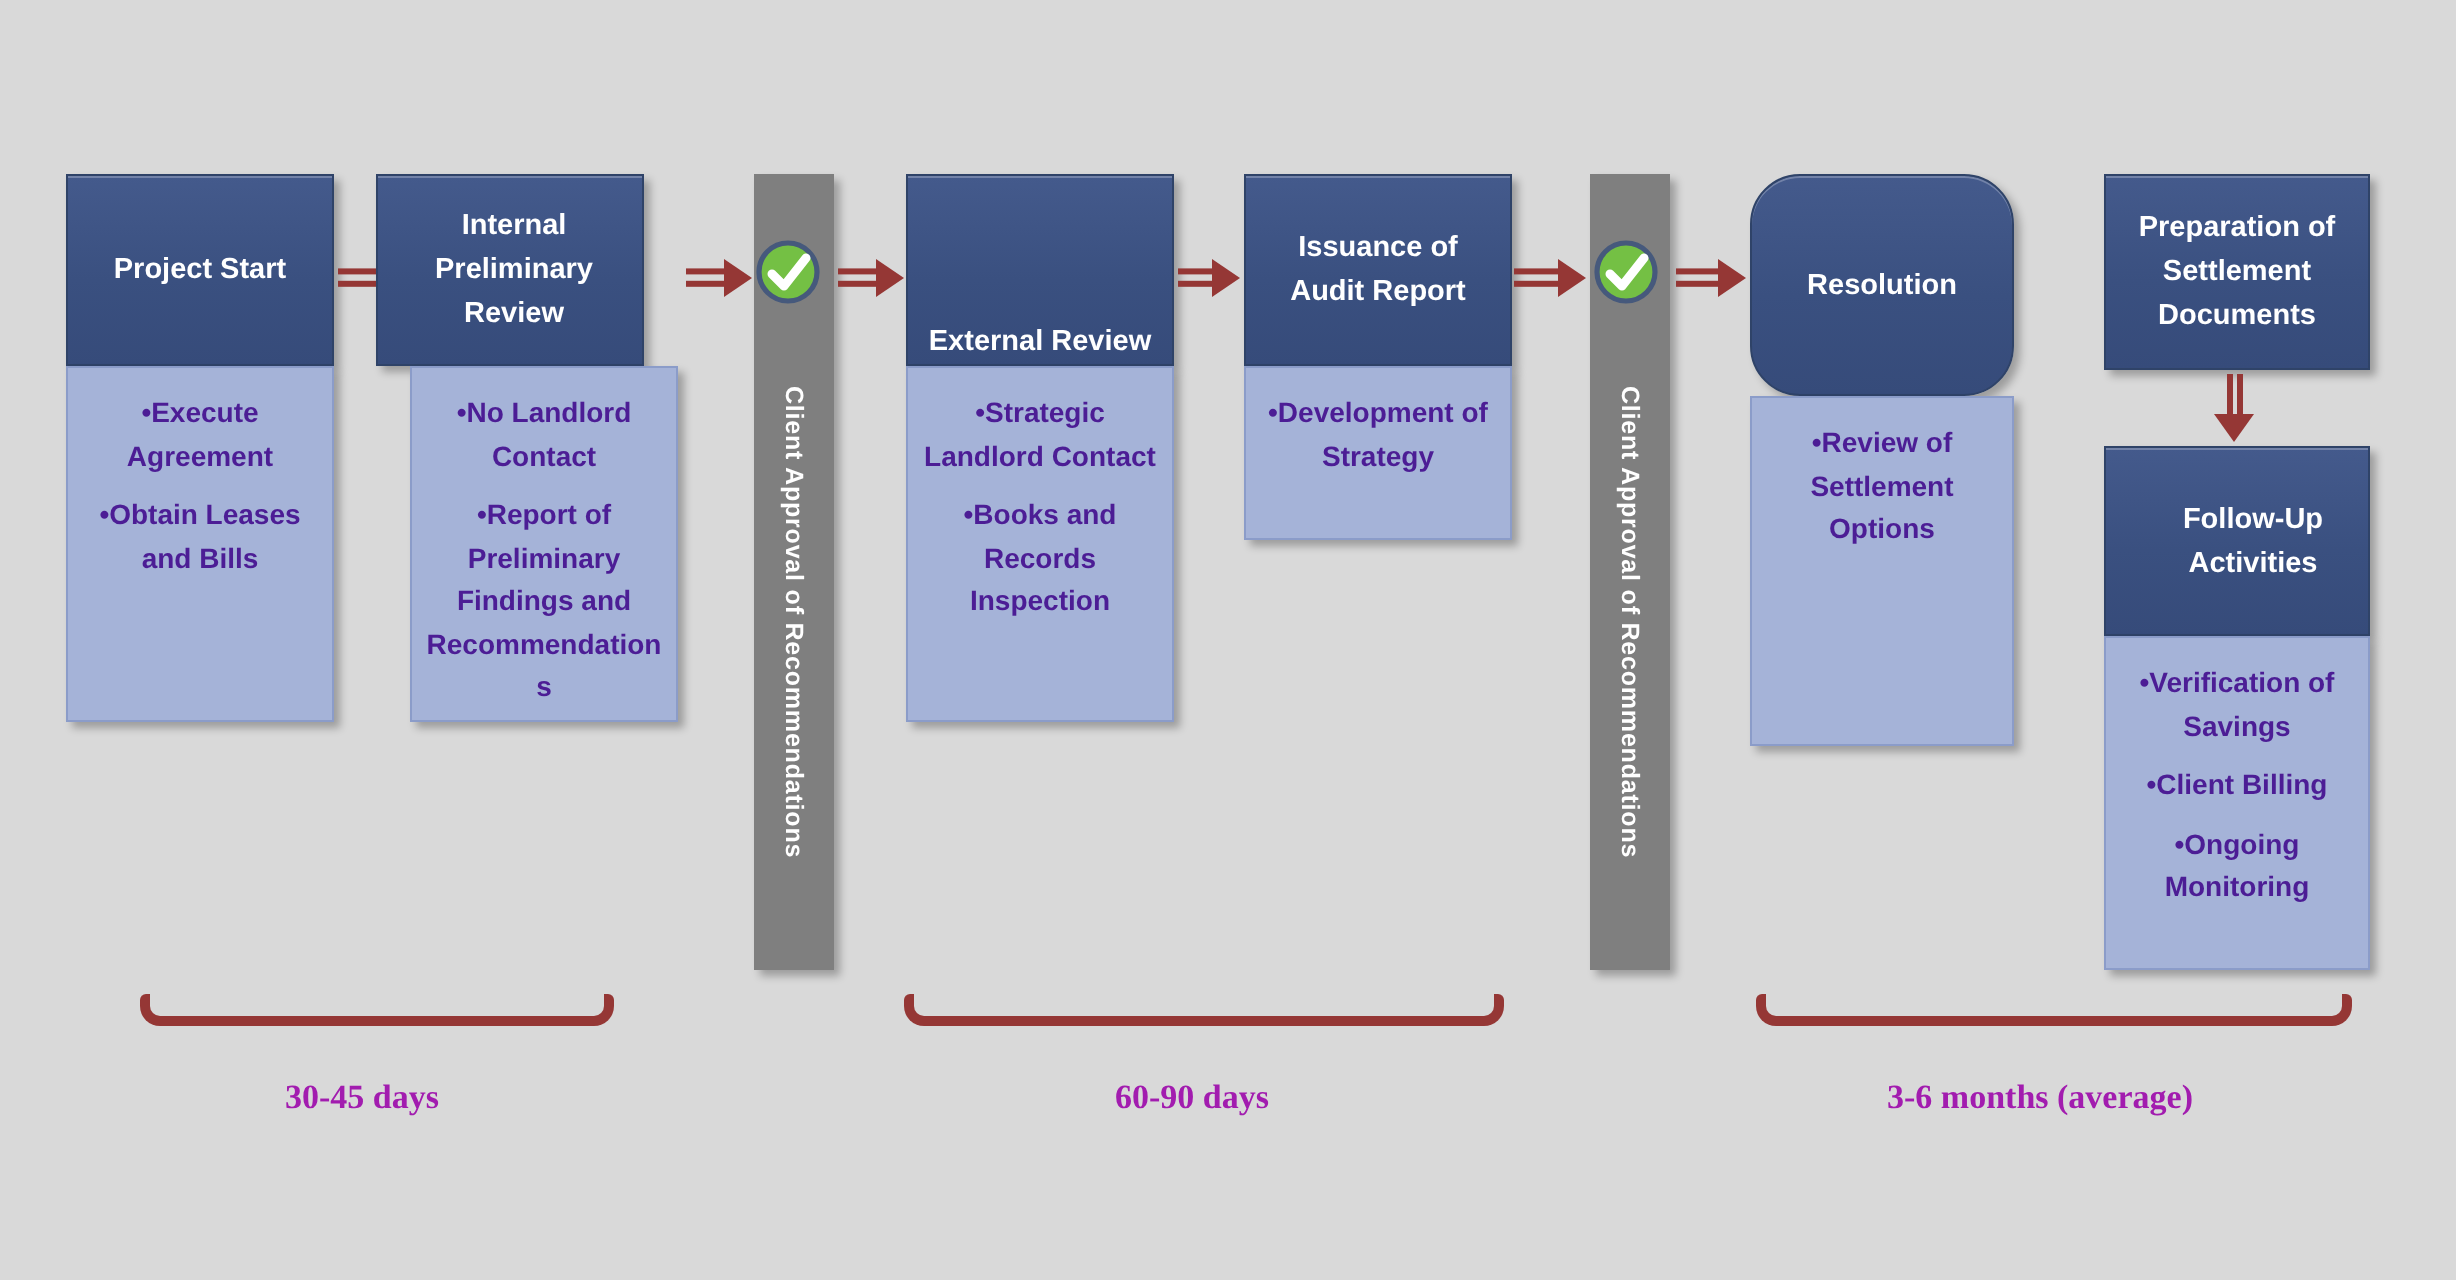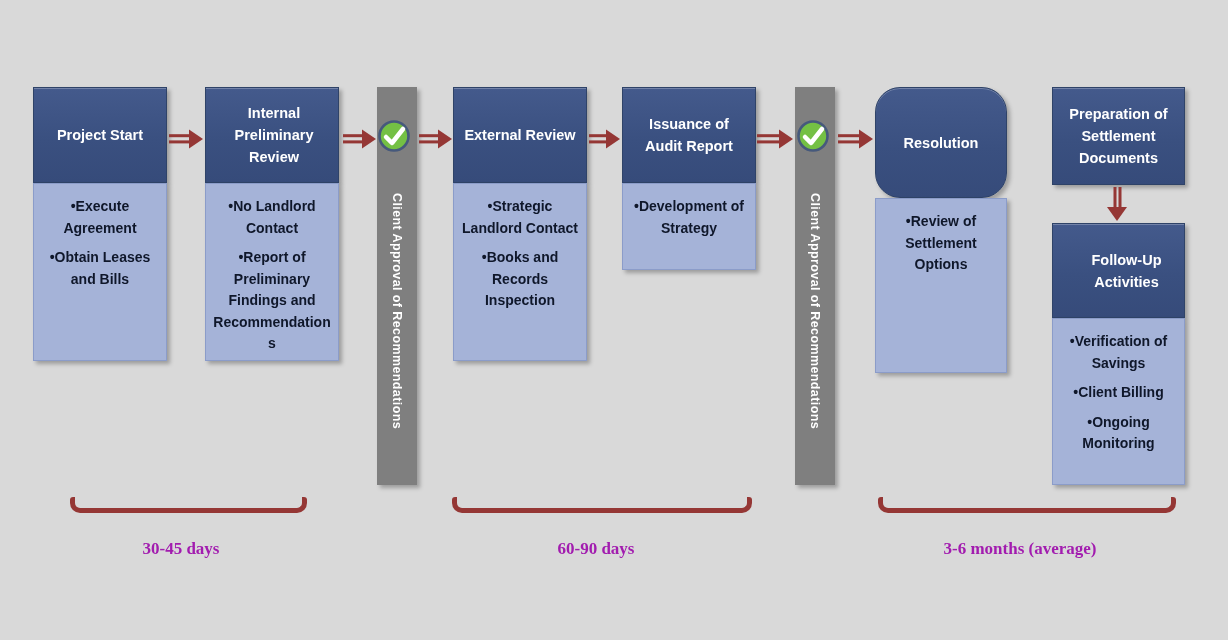--- a/index.html
+++ b/index.html
@@ -25,21 +25,21 @@
     justify-content: center;
     text-align: center;
     padding: 0 8px;
     box-sizing: border-box;
   }
   .bod {
     position: absolute;
     background: #a5b3d8;
     border: 1px solid #8b9cc9;
     box-shadow: 3px 3px 4px rgba(0,0,0,0.28);
-    color: #0f172a;
+    color: #4c1d95;
     font-weight: bold;
     font-size: 14px;
     line-height: 21.5px;
     text-align: center;
     padding: 12px 6px 6px 6px;
     box-sizing: border-box;
   }
   .bod p { margin: 0 0 8px 0; overflow-wrap: anywhere; }
   .gate-bar {
     position: absolute;
@@ -83,25 +83,25 @@
     top: 539px;
     color: #a21caf;
     font-family: "Liberation Serif", serif;
     font-weight: bold;
     font-size: 17px;
     text-align: center;
   }
   
   .b1h { left: 33px;  top: 87px;  width: 134px; height: 96px; }
   .b1b { left: 33px;  top: 183px; width: 134px; height: 178px; }
-  .b2h { left: 205px; top: 87px;  width: 134px; height: 96px; padding-left: 12px; }
+  .b2h { left: 188px; top: 87px;  width: 134px; height: 96px; padding-left: 12px; }
   .b2b { left: 205px; top: 183px; width: 134px; height: 178px; }
   .bar1 { left: 377px; }
   .chk1 { left: 377px; }
-  .b3h { left: 453px; top: 87px;  width: 134px; height: 96px; }
+  .b3h { left: 453px; top: 87px;  width: 134px; height: 96px; align-items: flex-end; }
   .b3b { left: 453px; top: 183px; width: 134px; height: 178px; }
   .b4h { left: 622px; top: 87px;  width: 134px; height: 96px; }
   .b4b { left: 622px; top: 183px; width: 134px; height: 87px; }
   .bar2 { left: 795px; }
   .chk2 { left: 796px; }
   .b5h { left: 875px; top: 87px;  width: 132px; height: 111px; border-radius: 25px; }
   .b5b { left: 875px; top: 198px; width: 132px; height: 175px; }
   .b6h { left: 1052px; top: 87px;  width: 133px; height: 98px; }
   .b7h { left: 1052px; top: 223px; width: 133px; height: 95px; padding-left: 24px; }
   .b7b { left: 1052px; top: 318px; width: 133px; height: 167px; }

